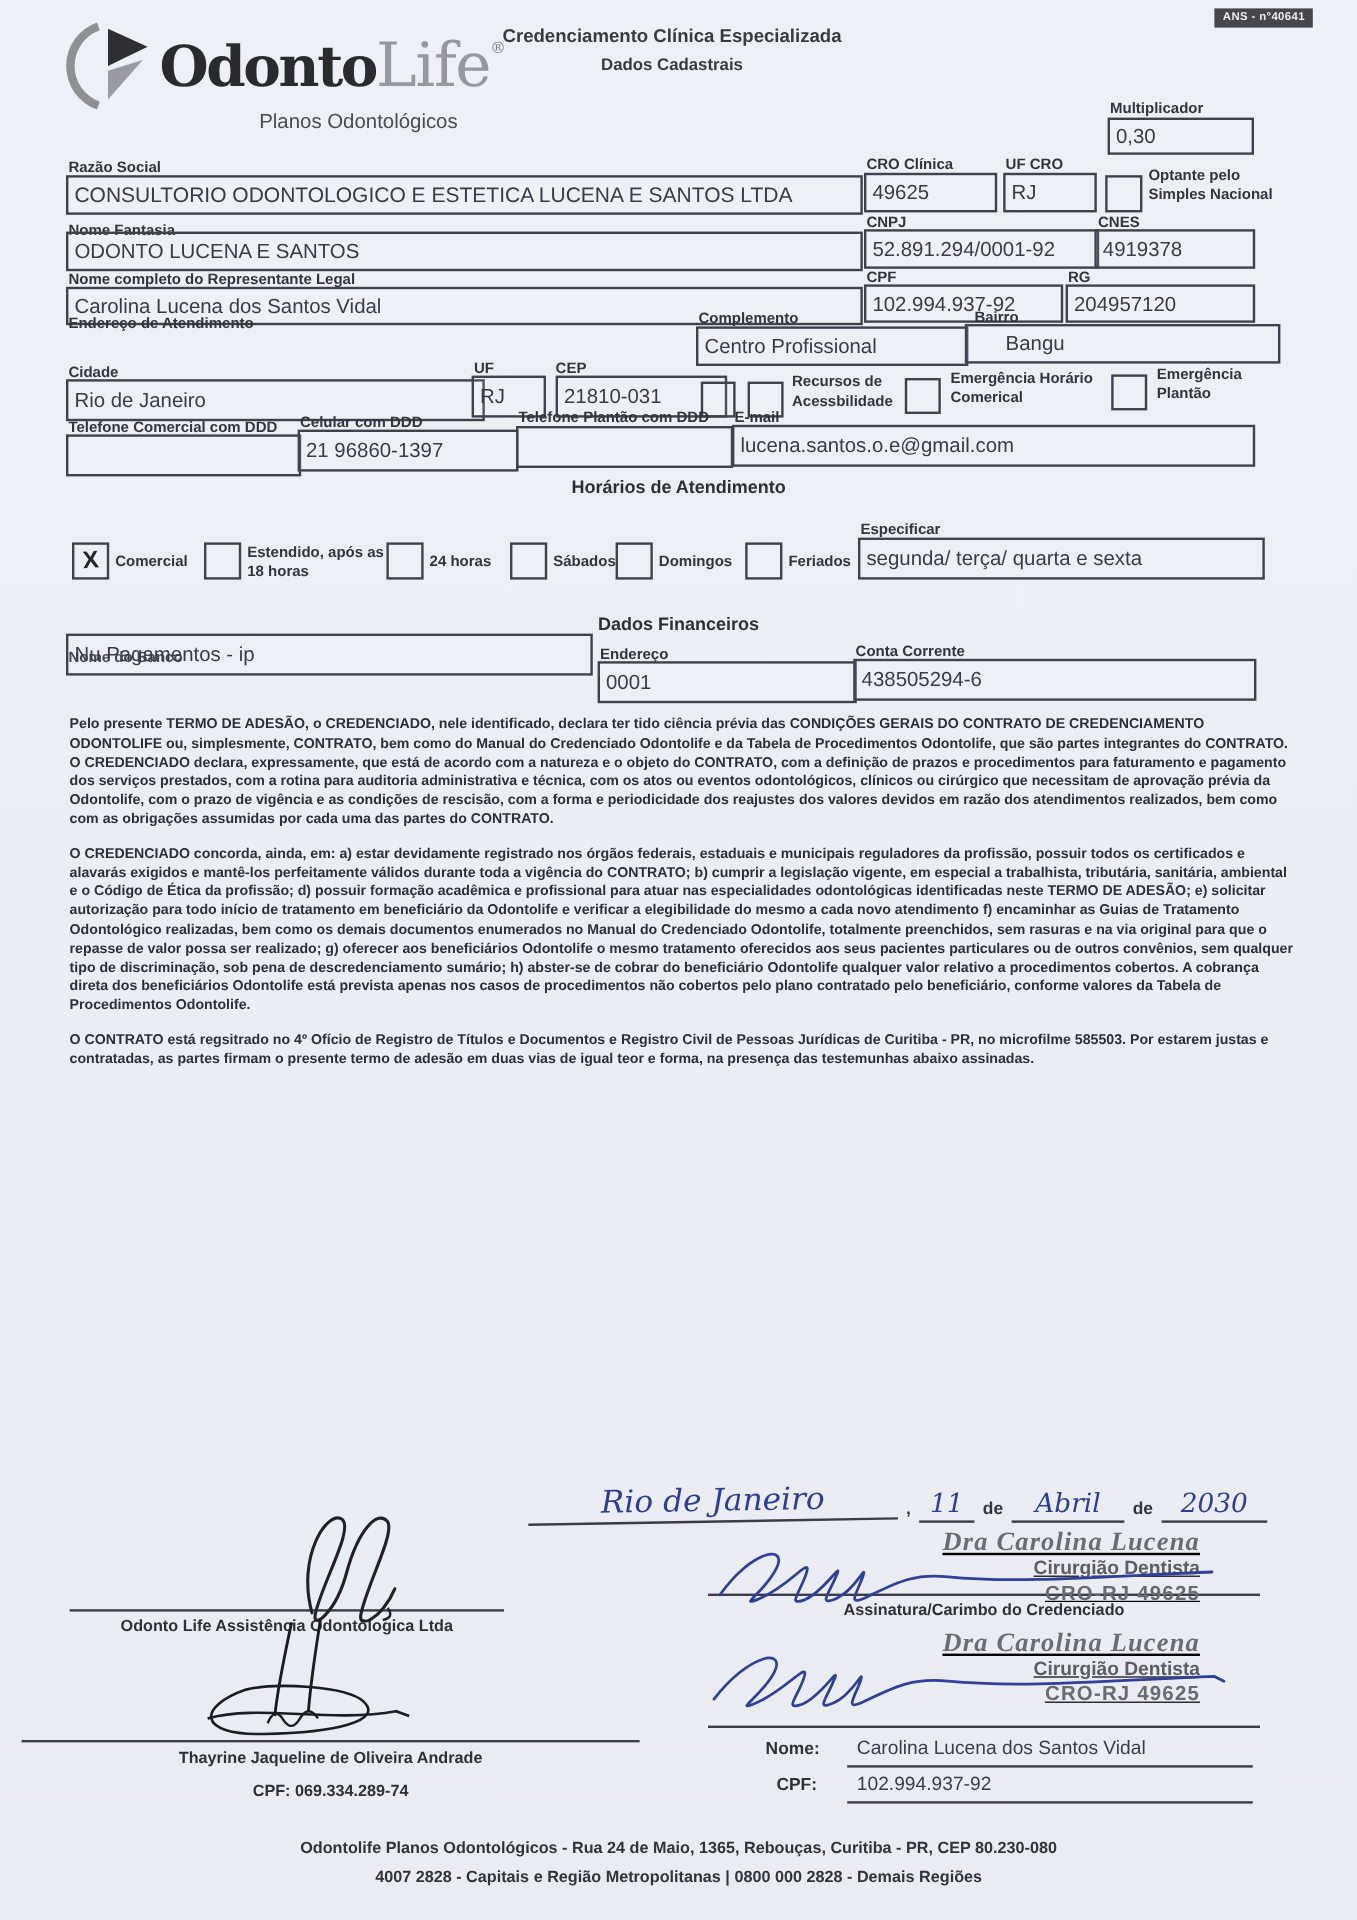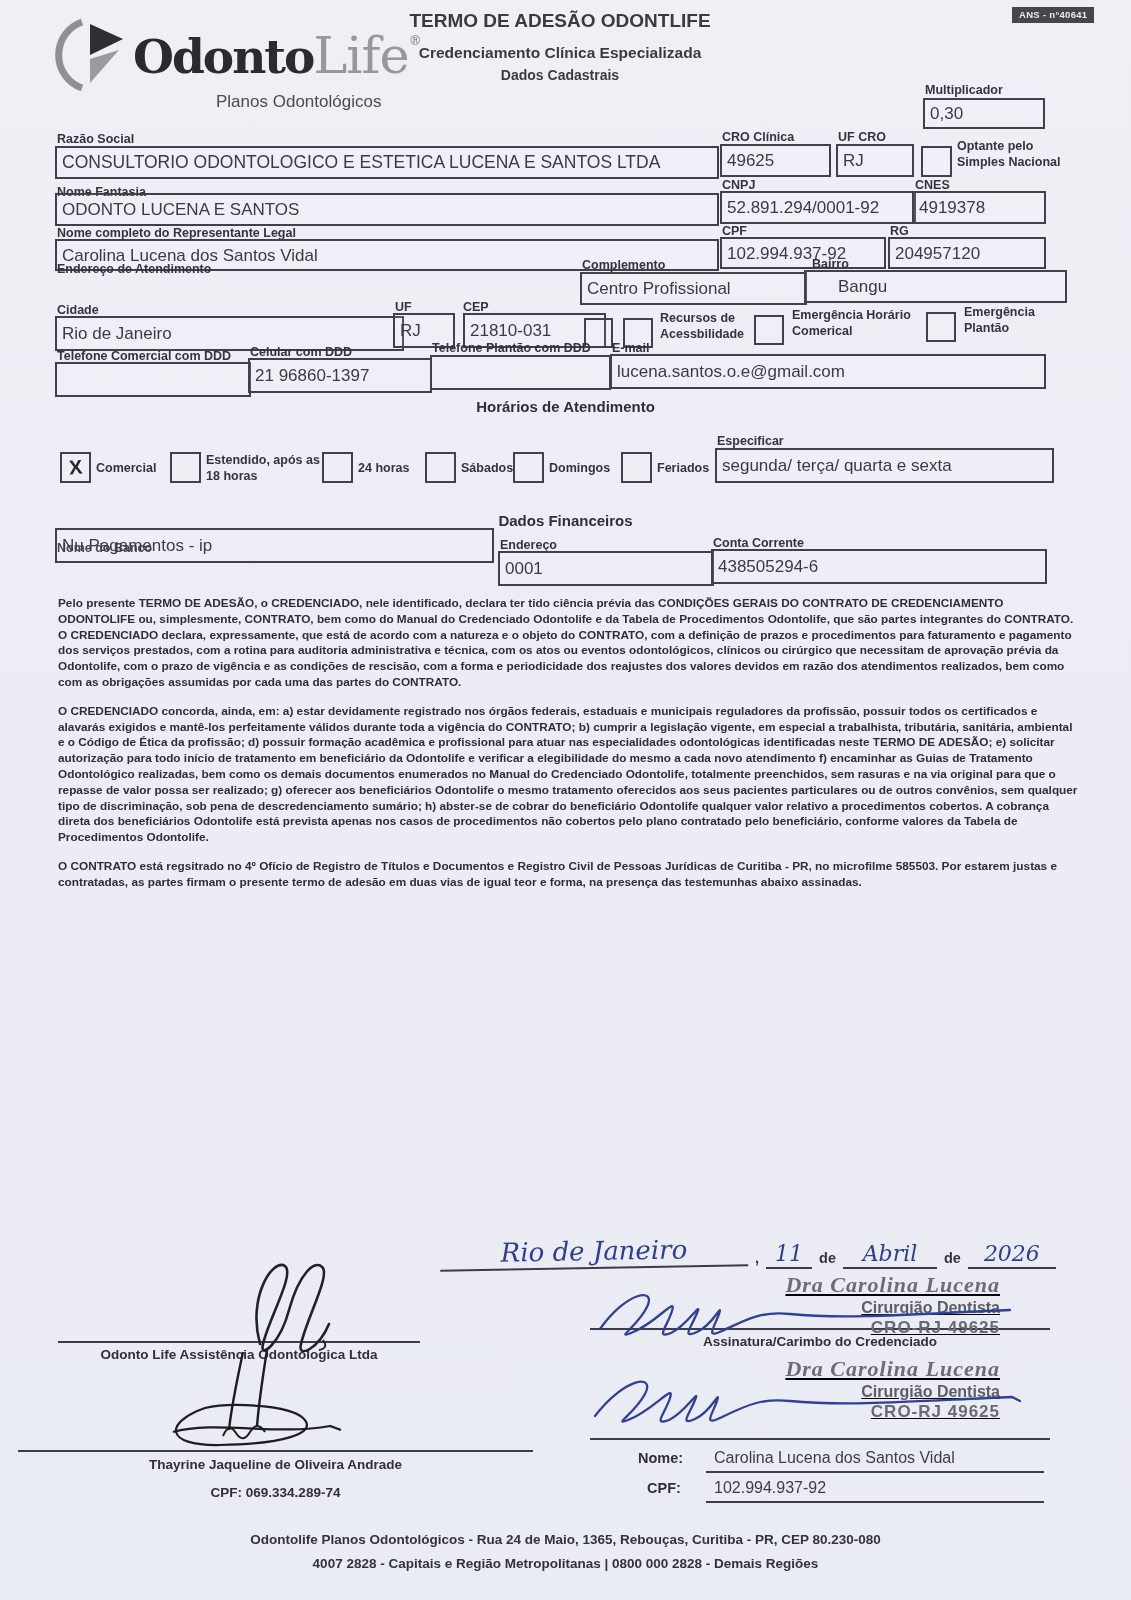--- a/index.html
+++ b/index.html
@@ -60,21 +60,20 @@
 
   <svg class="sig" style="left:52px;top:16px;z-index:1" width="80" height="78" viewBox="0 0 80 78">
     <path d="M30,6 A35,35 0 0 0 30,72" stroke="#8f8f94" stroke-width="7" fill="none"></path>
     <path d="M38,8 L71,23 L38,39 Z" fill="#2f2f33"></path>
     <path d="M38,43 L67,34 L38,67 Z" fill="#9a9aa0"></path>
   </svg>
   <div class="logo-text"><span class="logo-odonto">Odonto</span><span class="logo-life">Life</span><span class="logo-reg">®</span></div>
   <div class="logo-sub">Planos Odontológicos</div>
 
   <div class="hdr">
-    <div class="t1">TERMO DE ADESÃO ODONTLIFE</div>
     <div class="t2">Credenciamento Clínica Especializada</div>
     <div class="t3">Dados Cadastrais</div>
   </div>
 
   <div class="lbl" style="left:925px;top:83px;">Multiplicador</div>
   <div class="box" style="left:923px;top:98px;width:108px;height:27px;">
       <span>0,30</span>
     </div>
 
   <div class="lbl" style="left:57px;top:132px;">Razão Social</div>
@@ -212,21 +211,21 @@
     <p>O CONTRATO está regsitrado no 4º Ofício de Registro de Títulos e Documentos e Registro Civil de Pessoas Jurídicas de Curitiba - PR, no microfilme 585503. Por estarem justas e contratadas, as partes firmam o presente termo de adesão em duas vias de igual teor e forma, na presença das testemunhas abaixo assinadas.</p>
   </div>
 
   <div class="daterow">
     <span class="dseg city" style="width:300px;transform:rotate(-1deg);">Rio de Janeiro</span>
     <span class="dsep">,</span>
     <span class="dseg" style="width:38px;">11</span>
     <span class="dsep">de</span>
     <span class="dseg" style="width:86px;">Abril</span>
     <span class="dsep">de</span>
-    <span class="dseg" style="width:80px;">2026</span>
+    <span class="dseg" style="width:80px;">2030</span>
   </div>
 
   <svg class="sig" style="left:225px;top:1252px;" width="145" height="100" viewBox="0 0 145 100">
     <path d="M35,92 C22,45 48,6 60,14 C70,22 44,66 38,92 C34,108 55,92 64,58 C74,22 90,6 98,16 C104,26 82,66 76,92 C72,108 94,96 104,72" stroke="#222226" stroke-width="2.6" fill="none" stroke-linecap="round"></path>
     <path d="M98,88 q6,8 -4,10" stroke="#222226" stroke-width="2" fill="none"></path>
   </svg>
   <div class="sigline" style="left:58px;top:1341px;width:362px;"></div>
   <div class="siglabel" style="left:58px;top:1347px;width:362px;">Odonto Life Assistência Odontólogica Ltda</div>
 
   <div class="stamp" style="left:620px;top:1272px;width:380px;">

